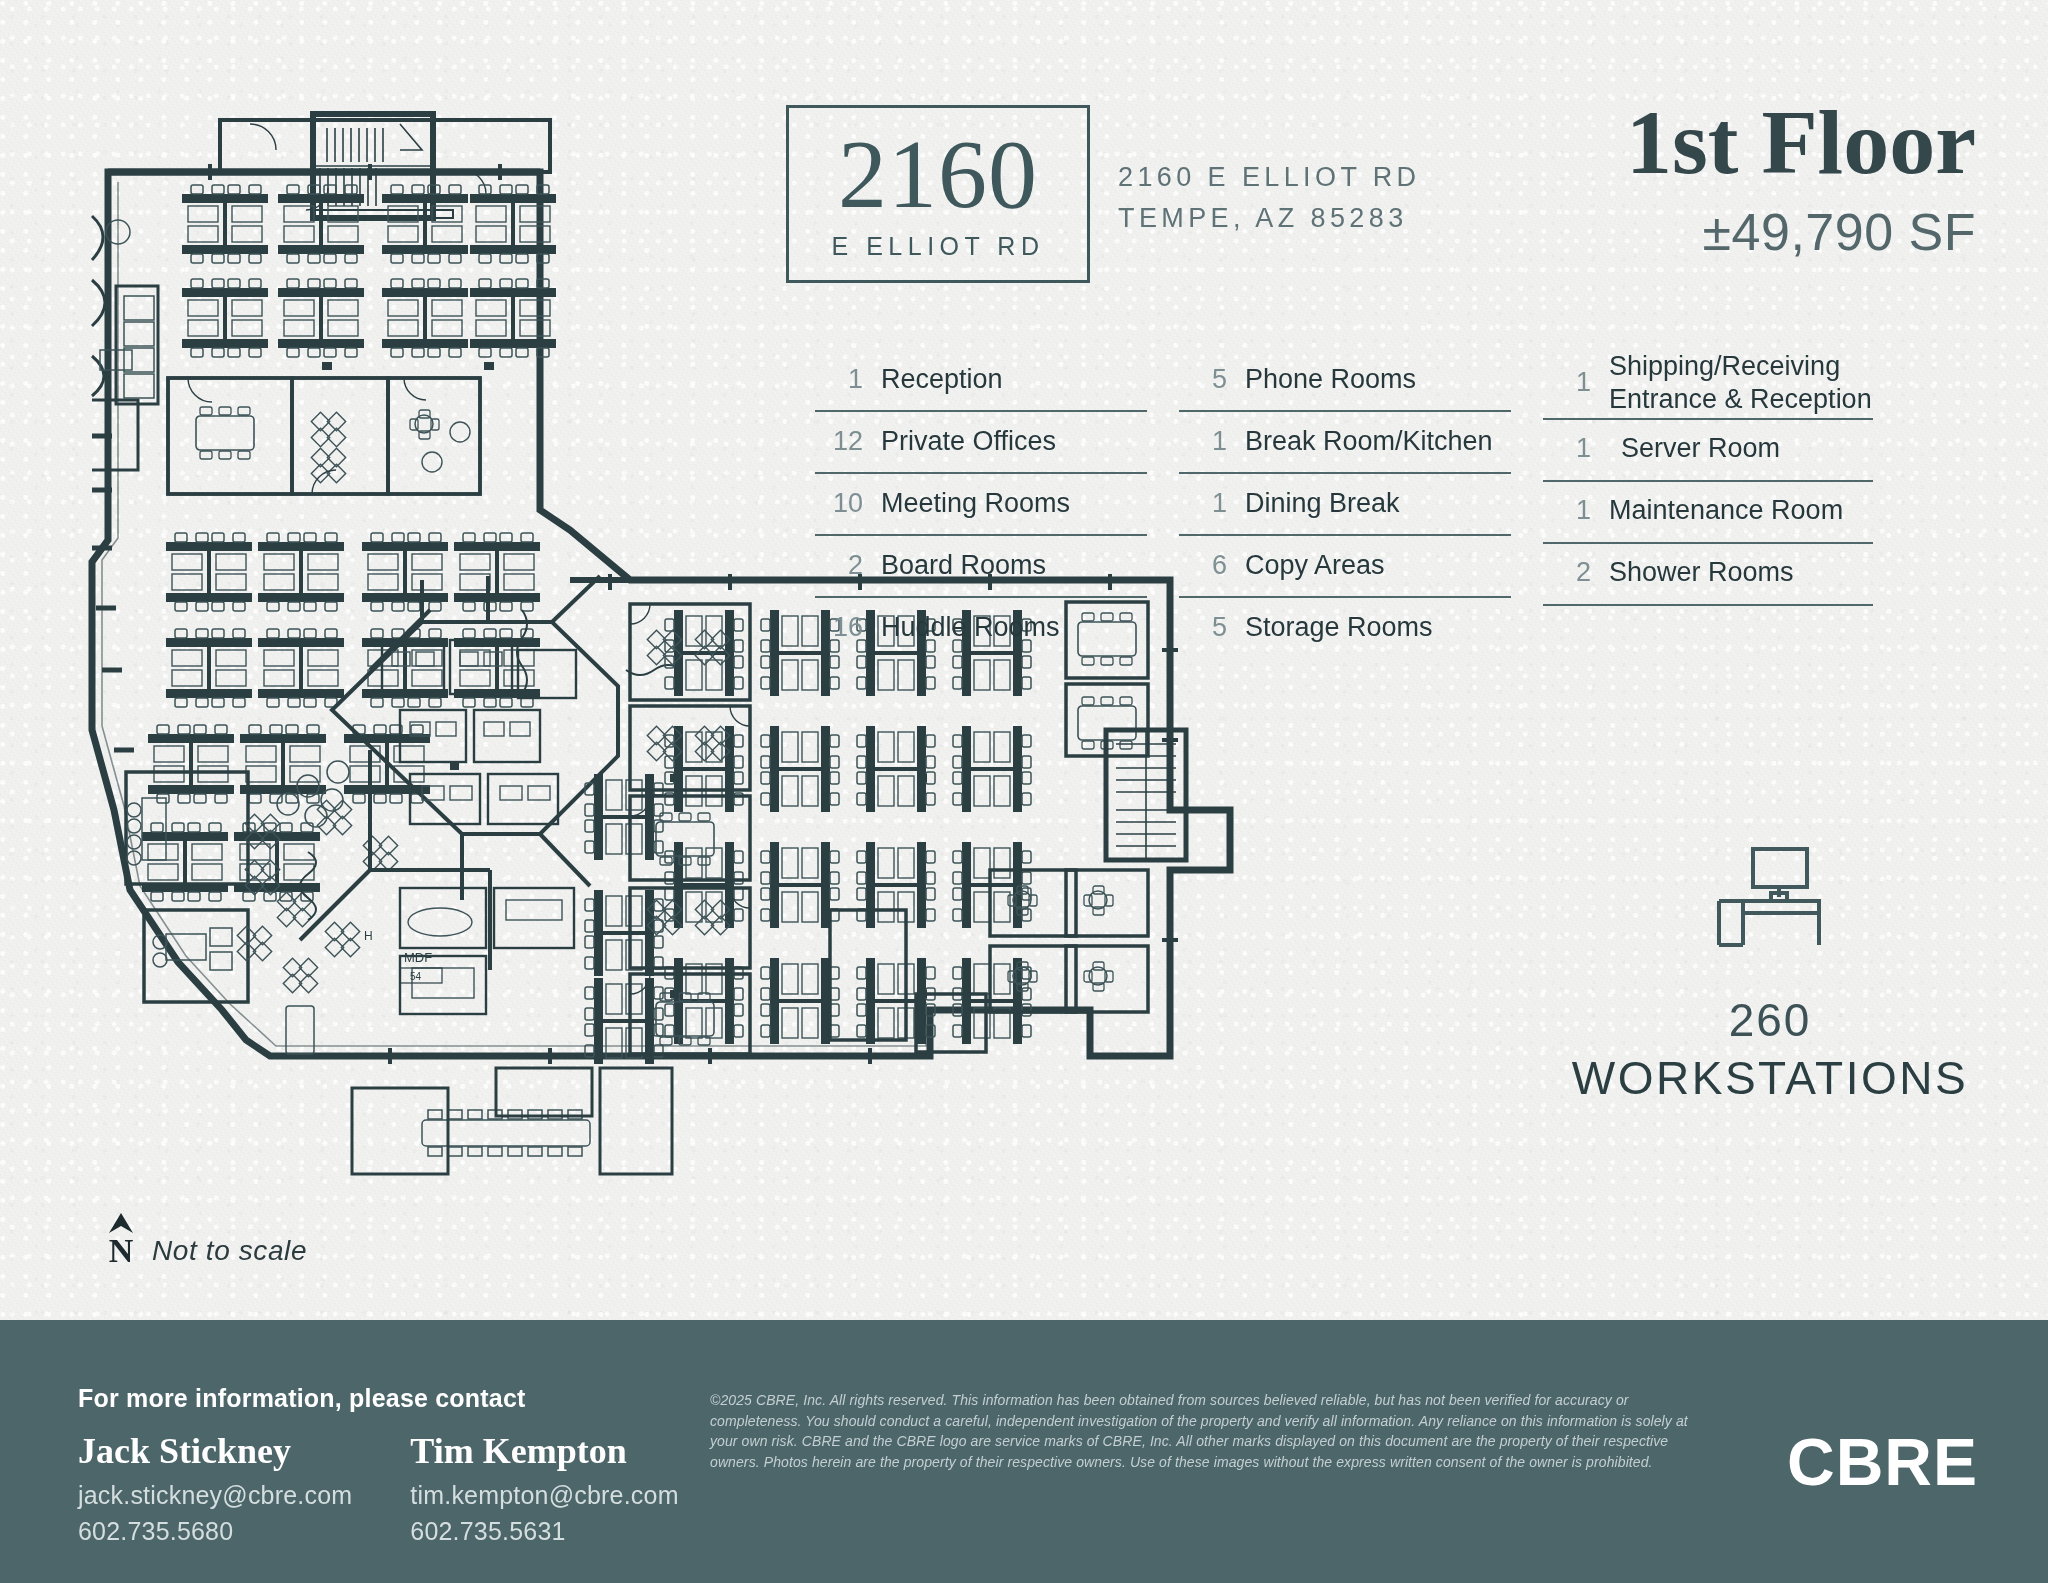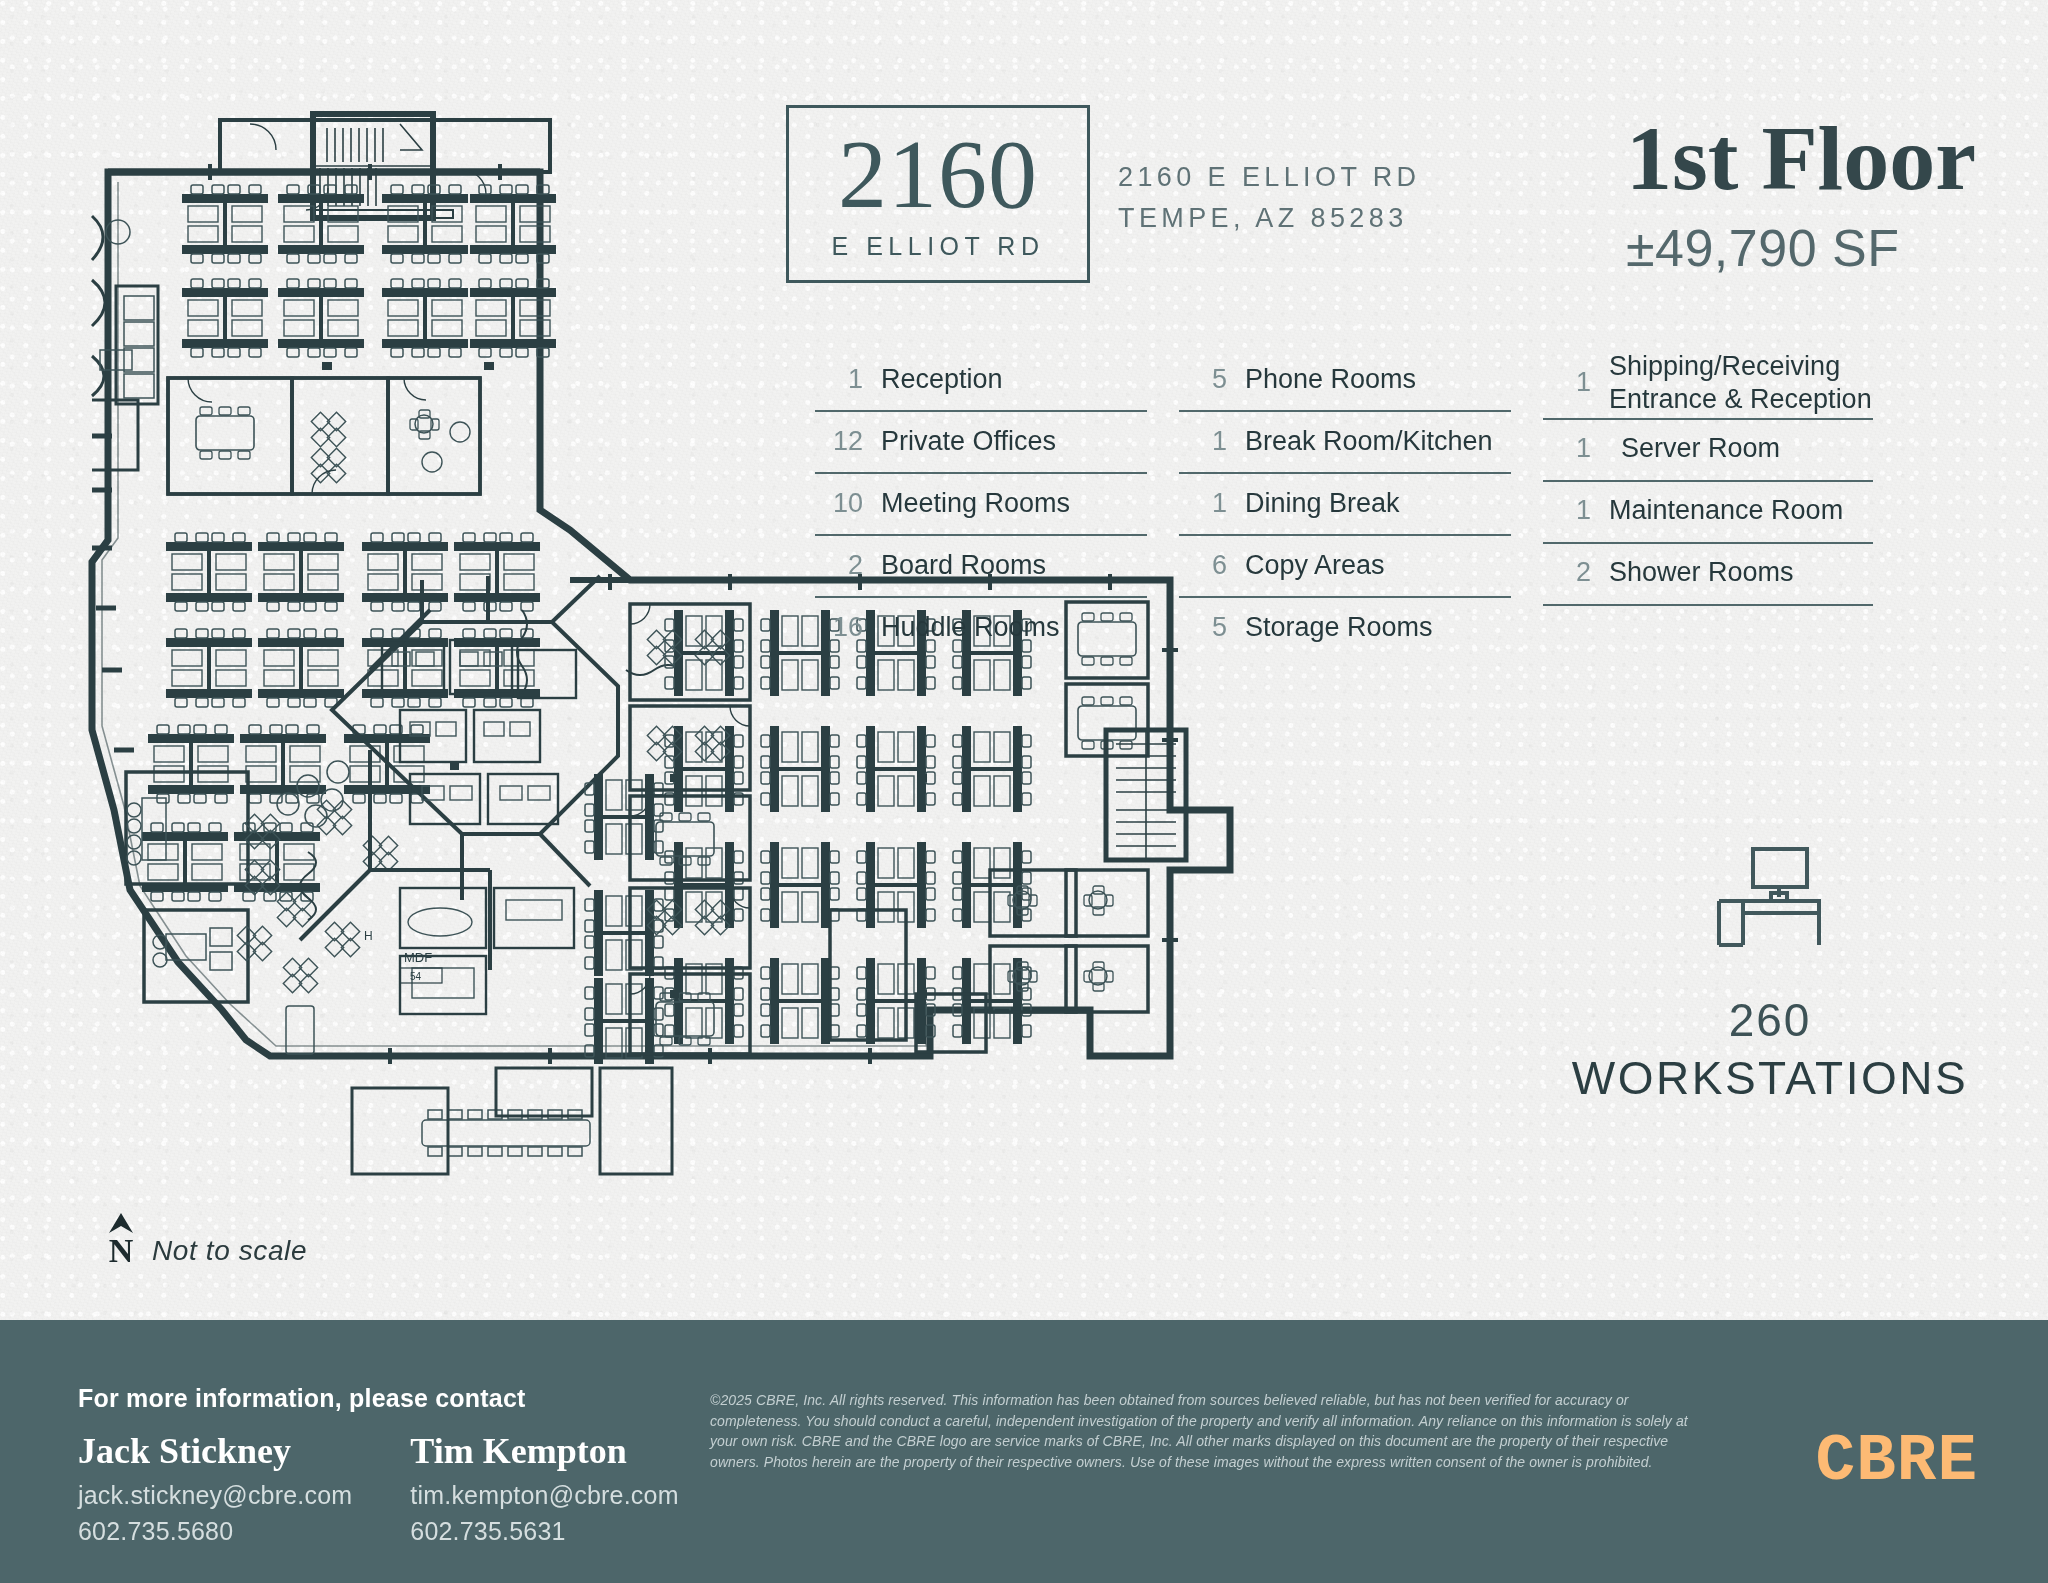--- a/index.html
+++ b/index.html
@@ -68,22 +68,21 @@
     left: 1118px; top: 157px;
     color: #5f7276;
     font-size: 27px;
     letter-spacing: 4.4px;
     line-height: 1.5;
     font-weight: 400;
   }
   #title-block {
     position: absolute;
     right: 72px; top: 96px;
-    text-align: left;
-    margin-top: 16px;
+    text-align: right;
   }
   #floor-title {
     font-family: "Liberation Serif", serif;
     font-weight: 700;
     font-size: 92px;
     line-height: 1;
     color: #34474b;
     letter-spacing: 0px;
   }
   #floor-area {
@@ -229,22 +228,22 @@
     line-height: 1.48;
     color: #c3cfd1;
     letter-spacing: .1px;
   }
   #cbre-logo {
     position: absolute;
     right: 70px; top: 104px;
     font-size: 66px;
     font-weight: 700;
     letter-spacing: 1px;
-    color: #fdba74;
-    font-family: Liberation Mono, monospace;
+    color: #ffffff;
+    font-family: Liberation Sans, sans-serif;
   }
 </style>
 </head>
 <body>
 
 <div id="page">
 
   <div id="grain"></div>
 
   <div id="floorplan">

